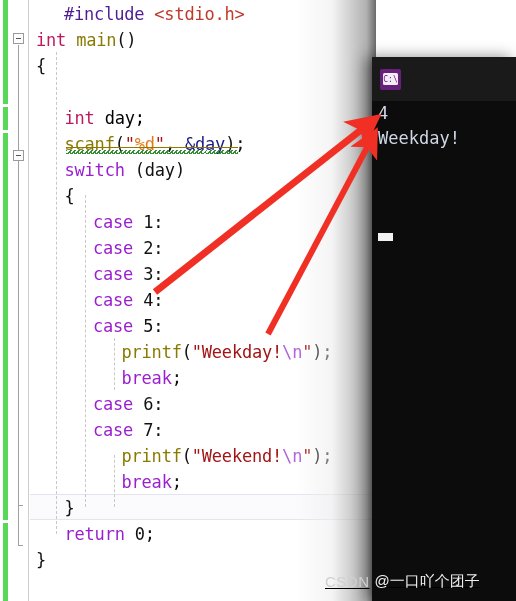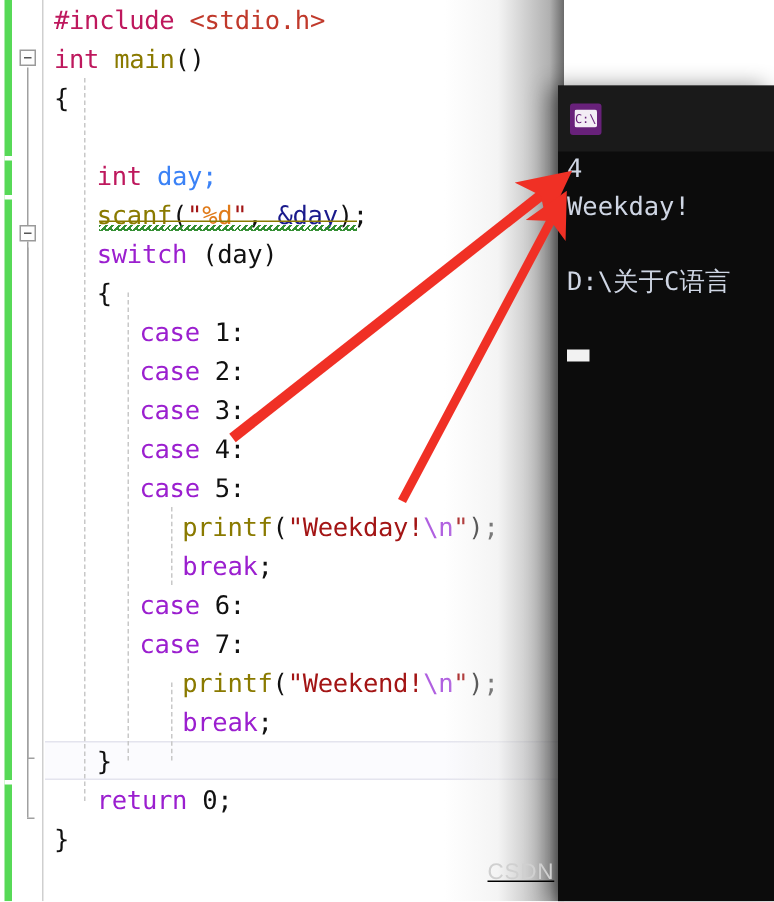--- a/index.html
+++ b/index.html
@@ -104,32 +104,32 @@
   .curline {
     position: absolute;
     left: 30px;
     width: 350px; height: 26px;
     border-top: 1px solid #e4e4ee;
     border-bottom: 1px solid #e4e4ee;
     background: #fbfbfe;
   }
 
   
-  .t-pre   { color: #be185d; }
+  .t-pre   { color: #4c1d95; margin-left: 28px; }
   .t-inc   { color: #c0392b; text-align: center; }
   .t-kw    { color: #be185d; }
   .t-ctl   { color: #9b1fcf; }
   .t-fn    { color: #8a7a00; }
   .t-punc  { color: #111111; }
   .t-num   { color: #111111; }
   .t-str   { color: #a31515; }
   .t-esc   { color: #b060e0; }
   .t-fmt   { color: #e07b1a; }
   .t-var   { color: #1a1a8c; }
-  .t-id    { color: #3b82f6; text-align: center; }
+  .t-id    { color: #000000; text-align: center; }
 
   
   .squiggle {
     position: absolute;
     height: 4px;
     background-image:
       repeating-linear-gradient(135deg,
         #2a8a2a 0px, #2a8a2a 1.4px,
         transparent 1.4px, transparent 3px);
     opacity: .95;
@@ -283,31 +283,32 @@
 
   <div id="console">
     <div class="con-title">
       <span class="vs-icon">
         <svg width="15" height="12" viewBox="0 0 15 12">
           <rect x="0" y="0" width="15" height="12" rx="1.5" fill="#ffffff" opacity="0.92"></rect>
           <text x="7.5" y="9" font-size="8" font-family="DejaVu Sans Mono, monospace" fill="#68217a" text-anchor="middle">C:\</text>
         </svg>
       </span>
     </div>
-    <div class="con-body" id="con-body"><div class="con-line">4</div><div class="con-line">Weekday!</div><div class="con-line"></div><div class="con-line">D:\关于C语言</div></div>
+    <div class="con-body" id="con-body"><div class="con-line">4</div><div class="con-line">Weekday!</div><div class="con-line"></div></div>
     <div class="con-cursor"></div>
   </div>
 
   <svg id="arrows" viewBox="0 0 516 601" width="516" height="601">
     <defs>
       <marker id="ahead" markerWidth="5" markerHeight="5" refX="2.2" refY="2.5" orient="auto" markerUnits="strokeWidth">
         <path d="M0,0 L5,2.5 L0,5 L1.2,2.5 z" fill="#f03025"></path>
       </marker>
     </defs>
     <line x1="155" y1="292" x2="366" y2="126" stroke="#f03025" stroke-width="7" marker-end="url(#ahead)"></line>
     <line x1="268" y1="334" x2="370" y2="142" stroke="#f03025" stroke-width="6" marker-end="url(#ahead)"></line>
   </svg>
 
   <div id="watermark">
     <span class="wm-brand">CSDN</span>
+    <span class="wm-user">@一口吖个团子</span>
   </div>
 
 </div>
 
 </body></html>

